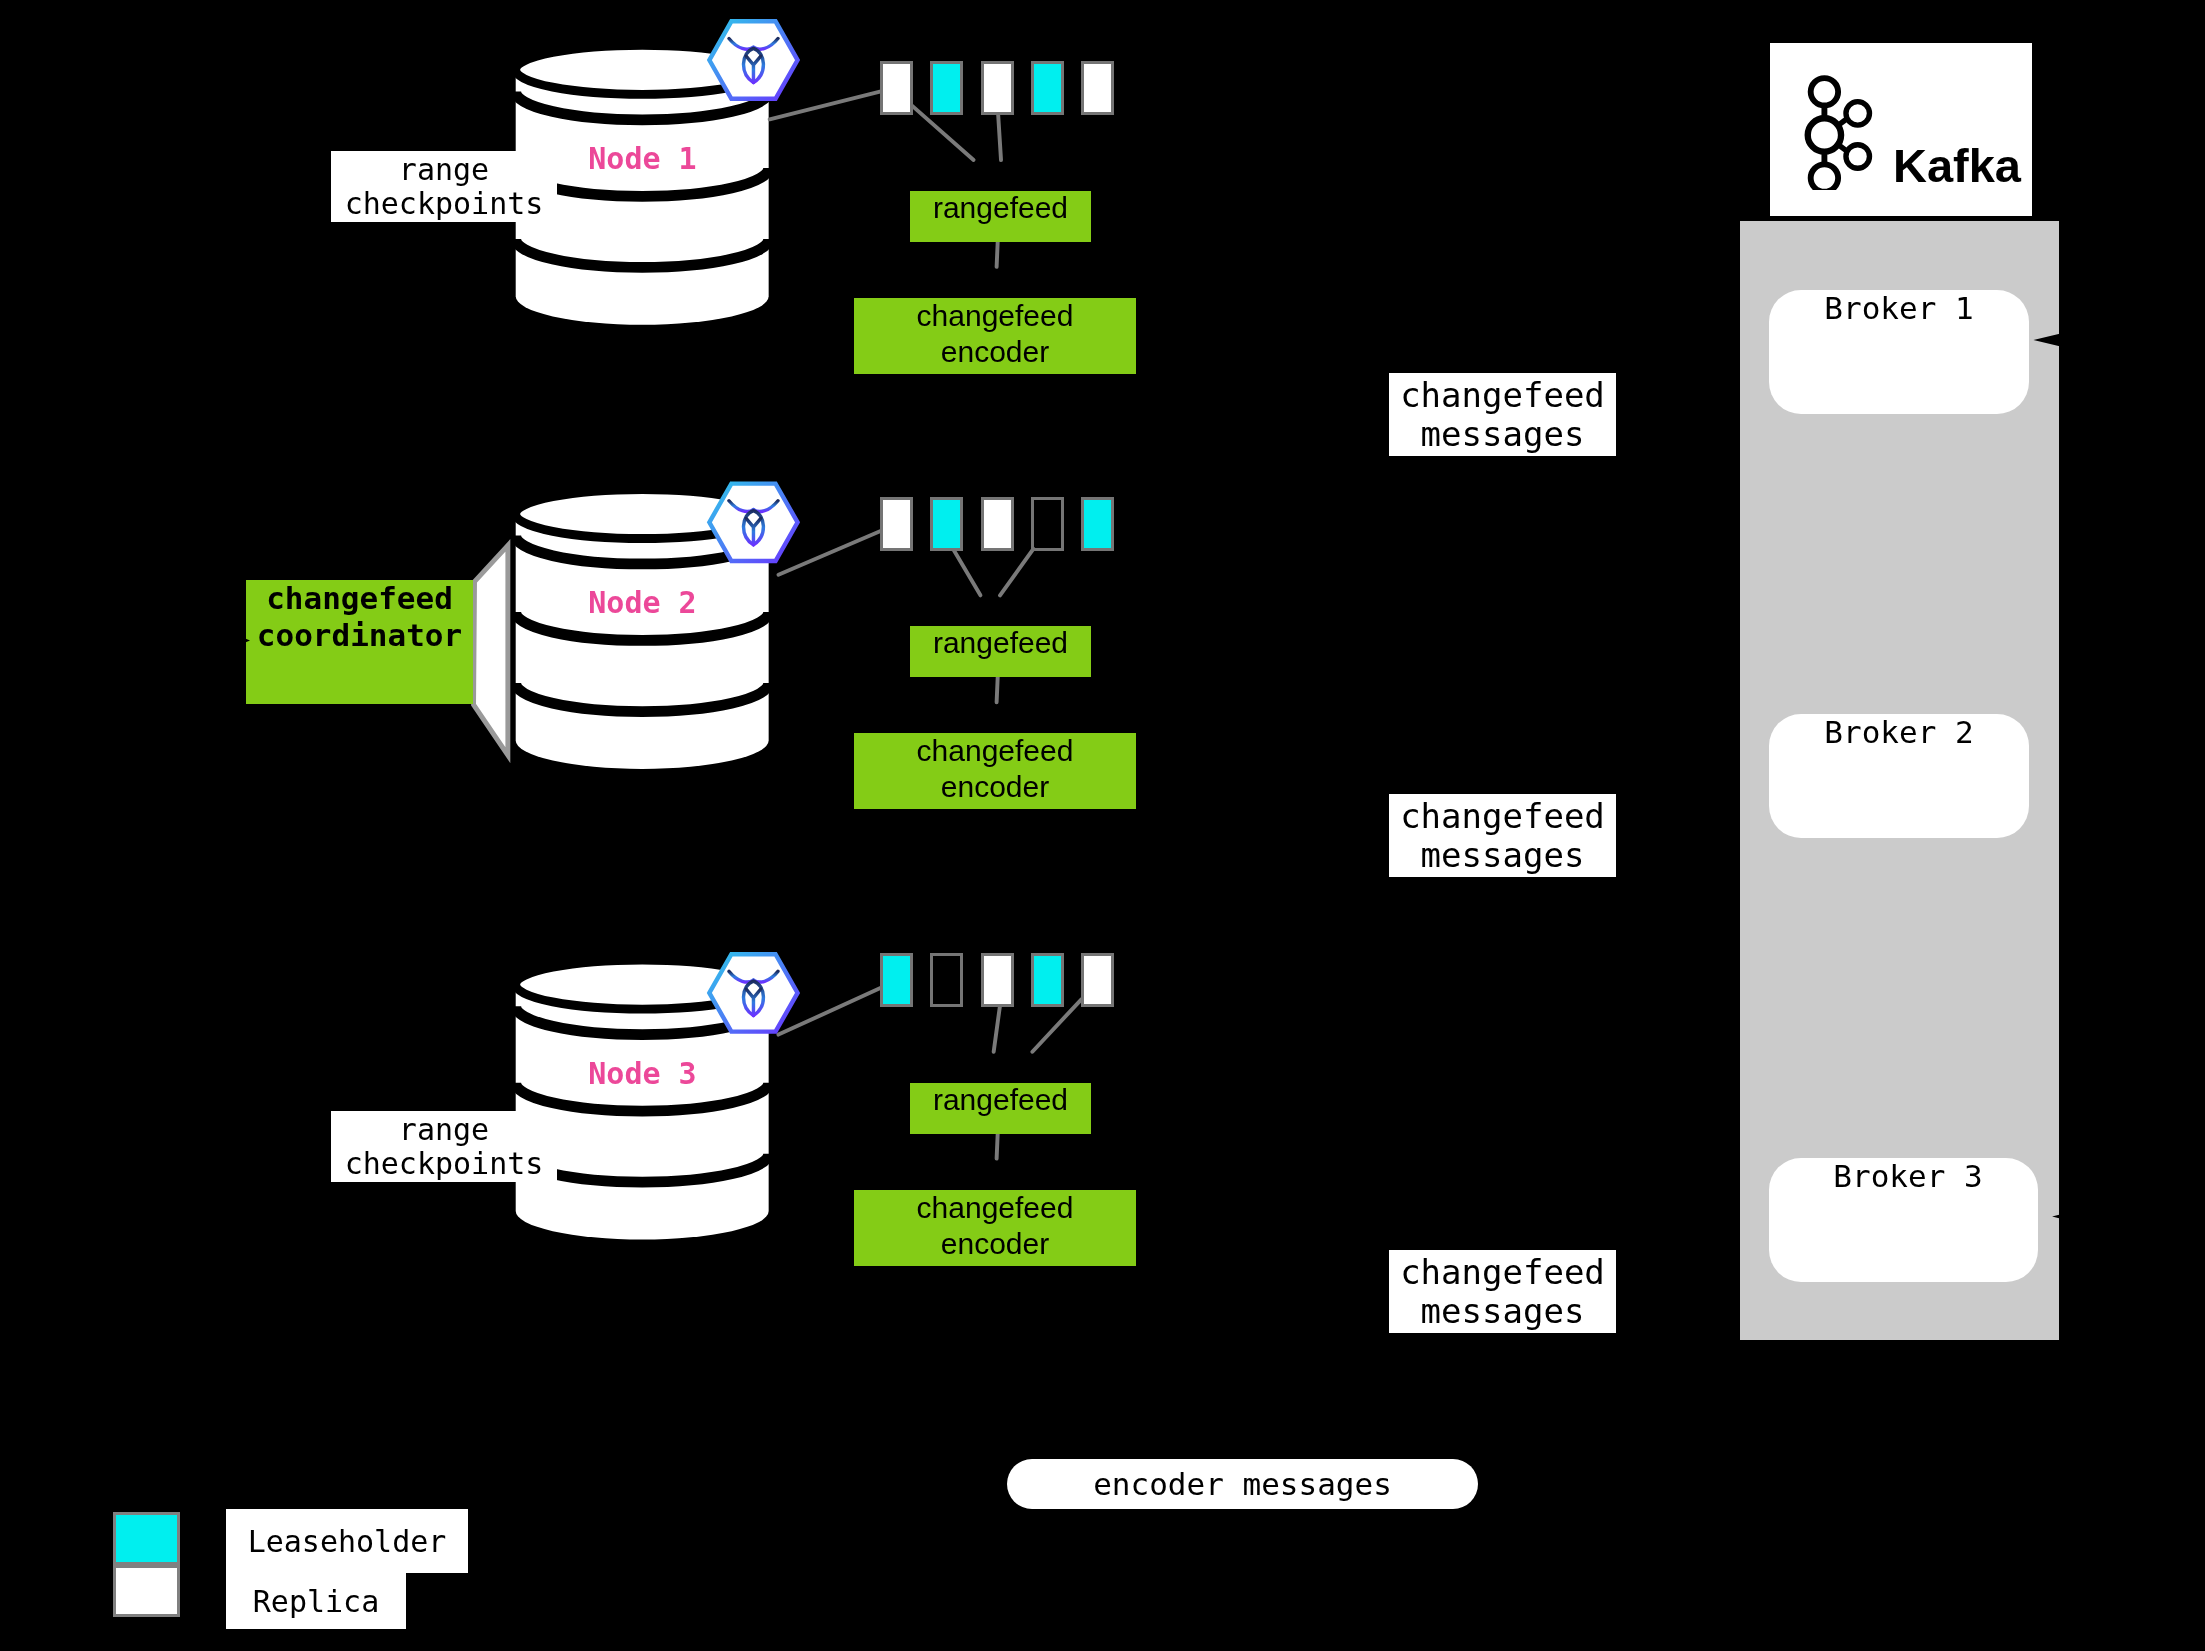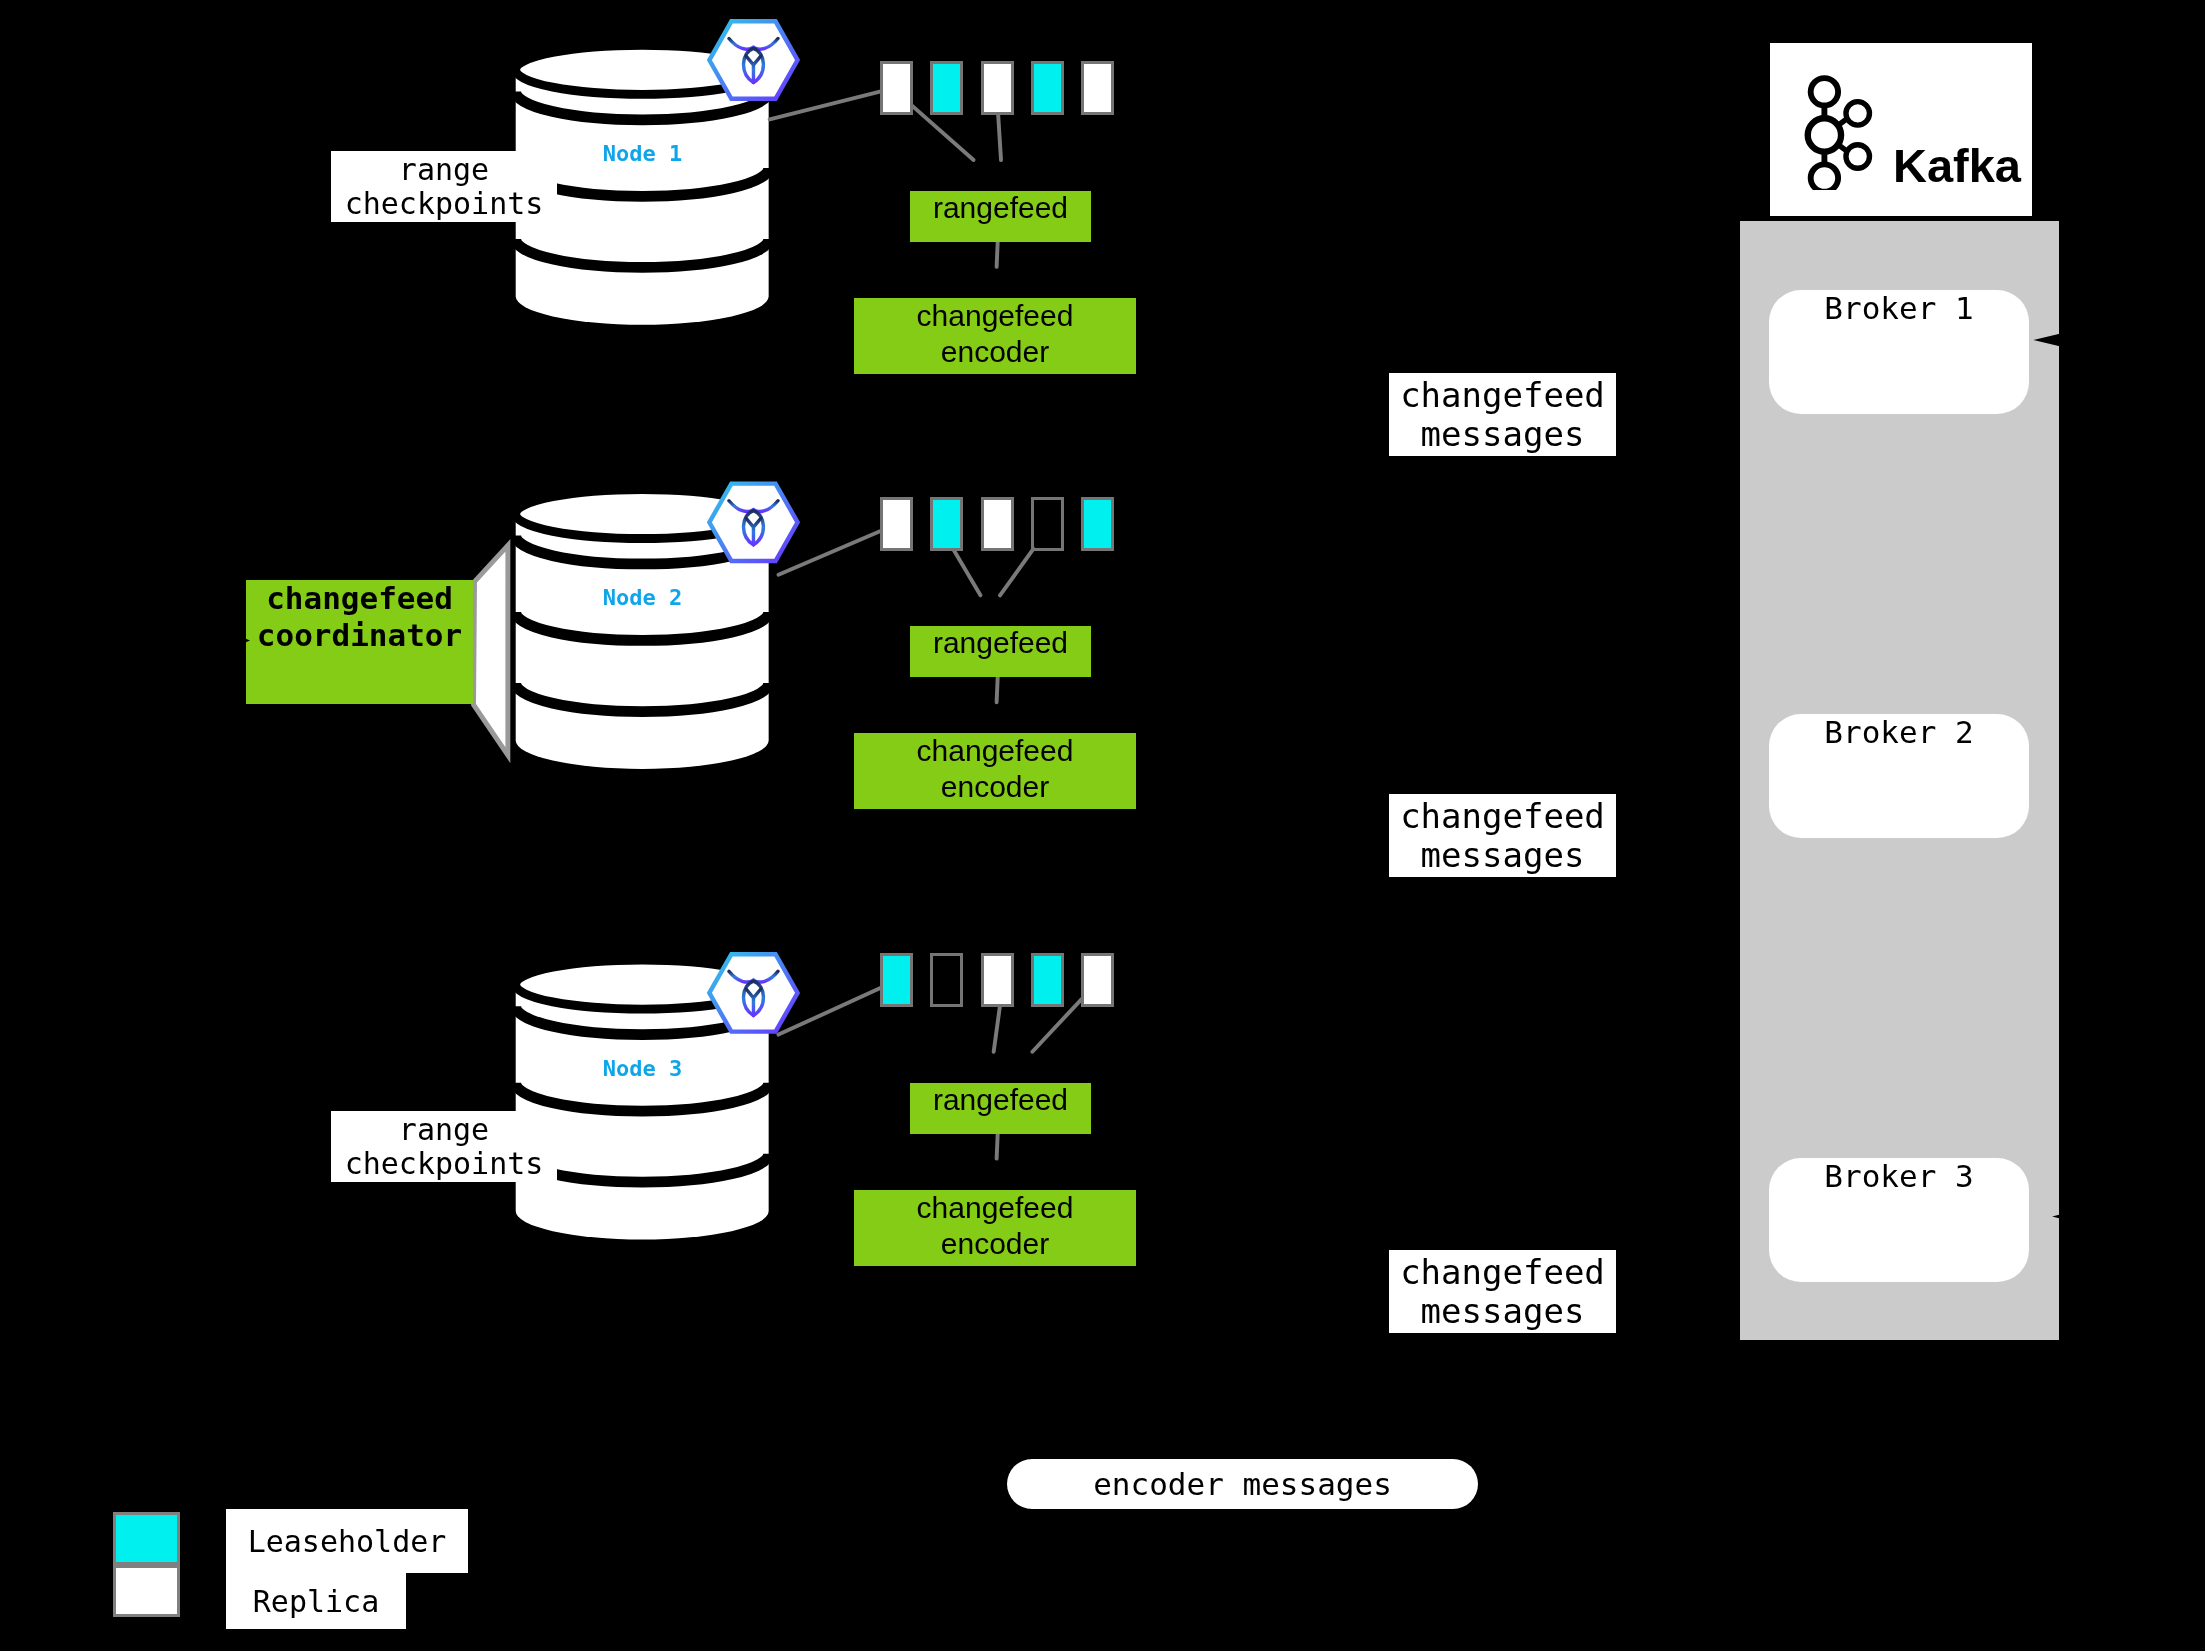--- a/index.html
+++ b/index.html
@@ -5,21 +5,21 @@
   html,body{margin:0;padding:0;background:#000;}
   #canvas{position:relative;width:2205px;height:1652px;background:#000;overflow:hidden;
           font-family:"DejaVu Sans Mono", monospace;}
   #canvas .abs{position:absolute;}
   svg.layer{position:absolute;left:0;top:0;pointer-events:none;}
   .whitebox{background:#ffffff;color:#000;display:flex;flex-direction:column;
             align-items:center;justify-content:center;text-align:center;margin-left:44px;}
   .graybox{background:#84cc16;color:#000;display:flex;flex-direction:column;
            align-items:center;text-align:center;}
   .sans{font-family:"Liberation Sans", sans-serif;margin-top:32px;}
-  .nodelabel{color:#0ea5e9;font-weight:bold;font-size:22px;text-align:center;}
+  .nodelabel{color:#ec4899;font-weight:bold;font-size:30px;text-align:center;}
   .sq{position:absolute;width:33px;height:54px;border:3.9px solid #757575;box-sizing:border-box;}
   .sq[data-kind="leaseholder"]{background:#00efef;}
   .sq[data-kind="replica"]{background:#ffffff;}
   .sq[data-kind="none"]{background:transparent;}
   .legend-sq{position:absolute;width:67px;box-sizing:border-box;border:3.9px solid #808080;}
   .broker{position:absolute;left:1769px;width:260px;height:124px;background:#fff;
           border-radius:32px;display:flex;align-items:flex-start;justify-content:center;
           font-size:31px;color:#000;}
   .cmlabel{position:absolute;left:1345px;width:227px;height:83px;background:#fff;
            font-size:34px;line-height:39px;}
@@ -212,21 +212,21 @@
     </svg>
     <span class="abs sans" style="left:123px;top:63px;width:132px;font-size:47px;font-weight:bold;color:#000;">Kafka</span>
   </div>
 
   <div class="broker" style="top:290px;">
     <span>Broker 1</span>
   </div>
   <div class="broker" style="top:714px;">
     <span>Broker 2</span>
   </div>
-  <div class="broker" style="top:1158px;">
+  <div class="broker" style="top:1158px;padding-left:9px;">
     <span>Broker 3</span>
   </div>
 
   <div class="abs whitebox" style="left:963px;top:1459px;width:471px;height:50px;border-radius:25.5px;font-size:31px;">
     <span>encoder messages</span>
   </div>
 
   <div class="legend-sq" style="left:113px;top:1512px;height:53px;background:#00efef;"></div>
   <div class="legend-sq" style="left:113px;top:1565px;height:52px;background:#ffffff;"></div>
   <div class="abs whitebox" style="left:182px;top:1509px;width:242px;height:64px;font-size:30px;">

